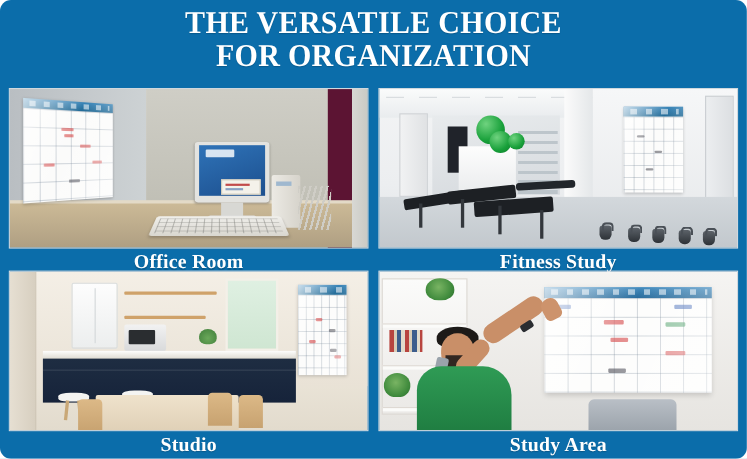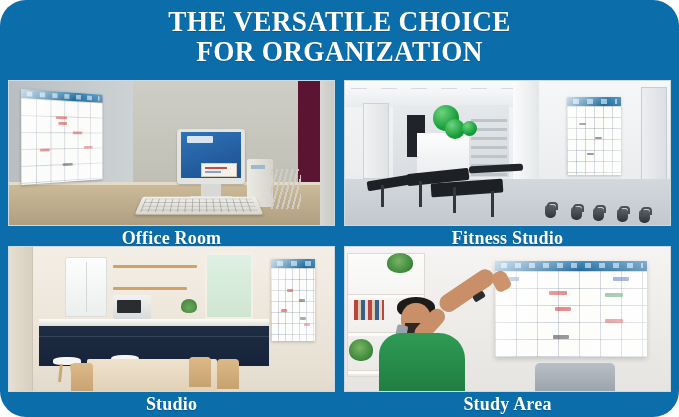--- a/index.html
+++ b/index.html
@@ -1,20 +1,20 @@
 <!DOCTYPE html>
 <html><head>
 <meta charset="utf-8">
 <style>
   html,body{margin:0;padding:0;background:#ffffff;}
   body{width:679px;height:417px;overflow:hidden;font-family:"Liberation Sans",sans-serif;}
 
   .poster{
     position:relative;width:679px;height:417px;box-sizing:border-box;
-    background:#0b6daa;border-radius:26px;overflow:hidden;
+    background:#0b6daa;border-radius:10px;overflow:hidden;
   }
 
   
   .title-block{
     position:absolute;left:0;top:6px;width:679px;text-align:center;
     font-family:"Liberation Serif",serif;font-weight:bold;color:#ffffff;
     font-size:29px;line-height:30px;letter-spacing:.3px;
     text-shadow:0 1px 1px rgba(0,0,0,.18);
   }
   .title-line{display:block;transform:scaleX(.94);transform-origin:center;}
@@ -305,21 +305,21 @@
         <span class="bleg" style="left:36px;top:104px;width:3px;height:22px"></span>
         <span class="bleg" style="left:74px;top:100px;width:3px;height:26px"></span>
         <span class="bleg" style="left:108px;top:106px;width:3px;height:26px"></span>
         <span class="bleg" style="left:146px;top:110px;width:3px;height:26px"></span>
         <span class="kb" style="left:200px;top:124px"></span>
         <span class="kb" style="left:226px;top:126px"></span>
         <span class="kb" style="left:248px;top:127px"></span>
         <span class="kb" style="left:272px;top:128px"></span>
         <span class="kb" style="left:294px;top:129px"></span>
       </div>
-      <div class="caption">Fitness Studio</div>
+      <div class="caption">Fitness Study</div>
     </div>
 
     <div class="cell c3">
       <div class="photo kit">
         <div class="kit-wall"></div>
         <div class="kit-doorL"></div>
         <div class="kit-win"></div>
         <div class="kit-fridge"></div>
         <div class="shelf sh1"></div>
         <div class="shelf sh2"></div>

